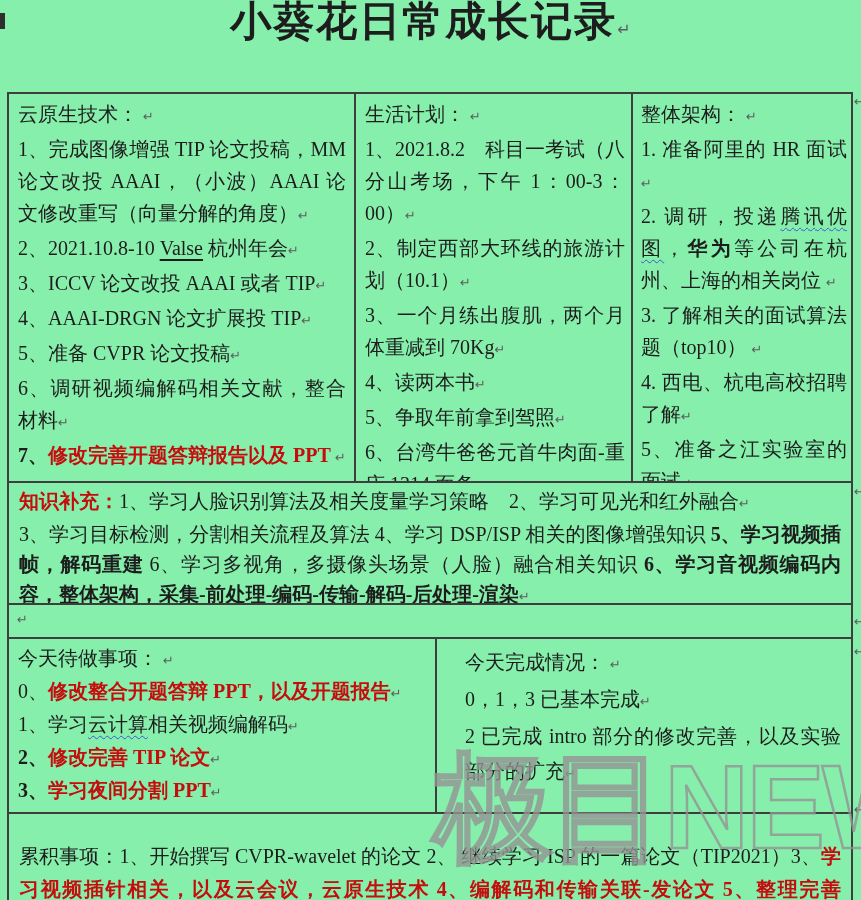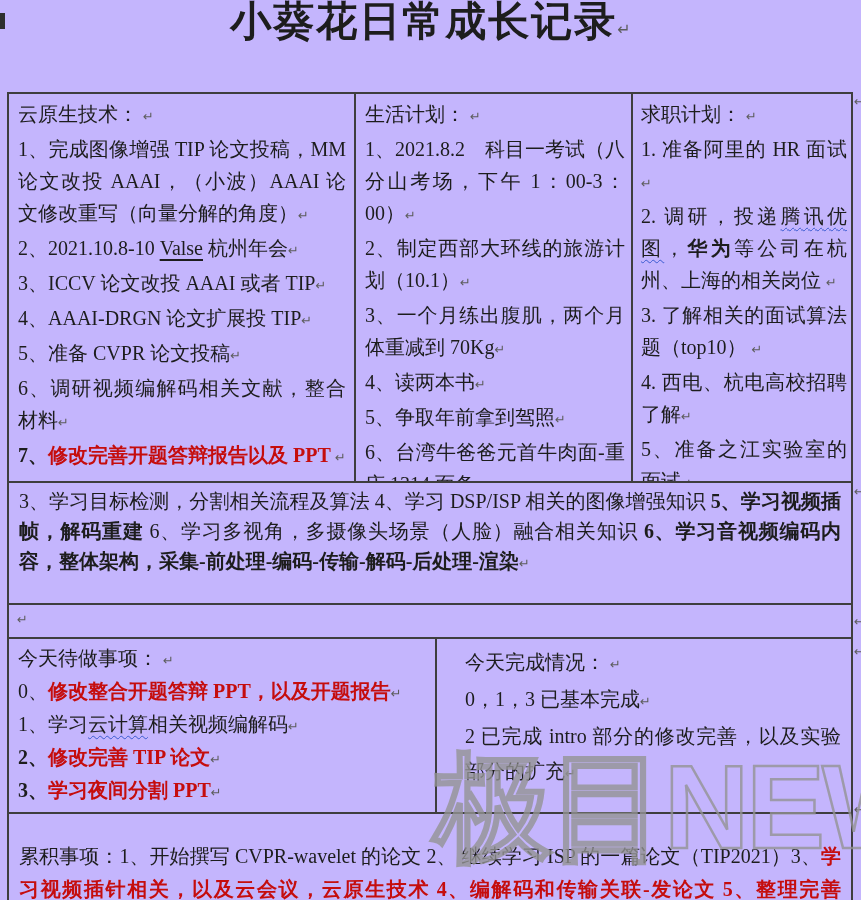--- a/index.html
+++ b/index.html
@@ -1,19 +1,19 @@
 <!DOCTYPE html>
 <html><head>
 <meta charset="utf-8">
 <style>
   * { margin:0; padding:0; box-sizing:border-box; }
   body { background:#fff; }
   .page {
     position:relative; width:861px; height:900px; overflow:hidden;
-    background:#c4b5fd; color:#1d1d1d;
+    background:#86efac; color:#1d1d1d;
     font-family:"Liberation Serif","DejaVu Serif",serif;
   }
   
   .corner-mark { position:absolute; left:0; top:13px; width:5px; height:16px; background:#2e2e2e; }
   .title {
     position:absolute; top:-6px; left:0; right:0; text-align:center;
     font-size:41px; font-weight:bold; letter-spacing:2px; white-space:nowrap;
   }
   .title .mark { font-size:16px; letter-spacing:0; }
   .doc-table {
@@ -91,30 +91,31 @@
       <div class="cell c-life">
           <p class="para"><span>生活计划：  </span><span class="mark">↵</span></p>
           <p class="para"><span>1、2021.8.2　科目一考试（八分山考场，下午 1：00-3：00）</span><span class="mark">↵</span></p>
           <p class="para"><span>2、制定西部大环线的旅游计划（10.1）</span><span class="mark">↵</span></p>
           <p class="para"><span>3、一个月练出腹肌，两个月体重减到 70Kg</span><span class="mark">↵</span></p>
           <p class="para"><span>4、读两本书</span><span class="mark">↵</span></p>
           <p class="para"><span>5、争取年前拿到驾照</span><span class="mark">↵</span></p>
           <p class="para"><span>6、台湾牛爸爸元首牛肉面-重庆 1314 面条</span><span class="mark">↵</span></p>
         </div>
       <div class="cell c-job">
-          <p class="para"><span>求职计划： </span><span class="mark">↵</span></p>
+          <p class="para"><span>整体架构： </span><span class="mark">↵</span></p>
           <p class="para"><span>1. 准备阿里的 HR 面试</span><span class="mark">↵</span></p>
           <p class="para"><span>2. 调研，投递</span><span class="sq-blue">腾讯优图</span><span>，</span><span class="b">华为</span><span>等公司在杭州、上海的相关岗位 </span><span class="mark">↵</span></p>
           <p class="para"><span>3. 了解相关的面试算法题（top10） </span><span class="mark">↵</span></p>
           <p class="para"><span>4. 西电、杭电高校招聘了解</span><span class="mark">↵</span></p>
           <p class="para"><span>5、准备之江实验室的面试</span><span class="mark">↵</span></p>
         </div>
     </div>
     <div class="row row2">
       <div class="cell c-knowledge">
+          <p class="para"><span class="red">知识补充：</span><span>1、学习人脸识别算法及相关度量学习策略　2、学习可见光和红外融合</span><span class="mark">↵</span></p>
           <p class="para"><span>3、学习目标检测，分割相关流程及算法 4、学习 DSP/ISP 相关的图像增强知识 </span><span class="b">5、学习视频插帧，解码重建</span><span> 6、学习多视角，多摄像头场景（人脸）融合相关知识 </span><span class="b">6、学习音视频编码内容，整体架构，采集-前处理-编码-传输-解码-后处理-渲染</span><span class="mark">↵</span></p>
         </div>
     </div>
     <div class="row row3">
       <div class="cell c-empty">
           <p class="para"><span class="mark">↵</span></p>
         </div>
     </div>
     <div class="row row4">
       <div class="cell c-todo">

